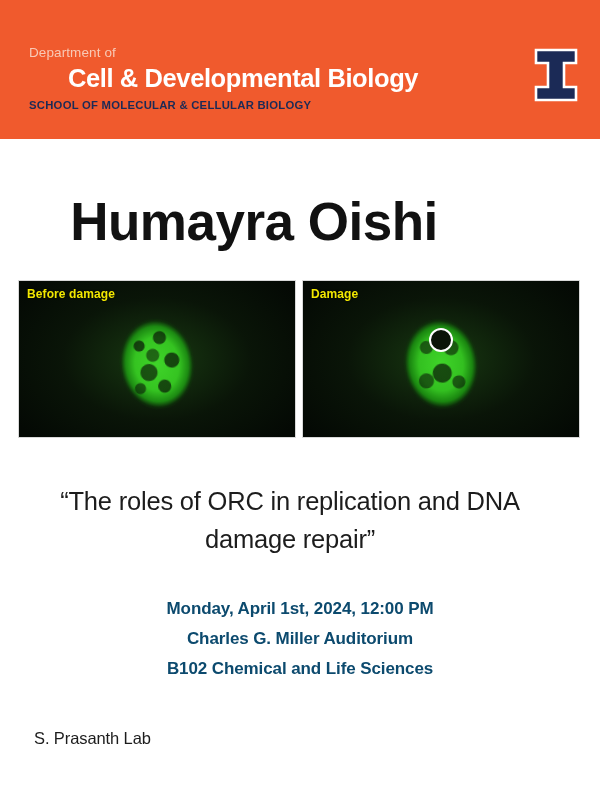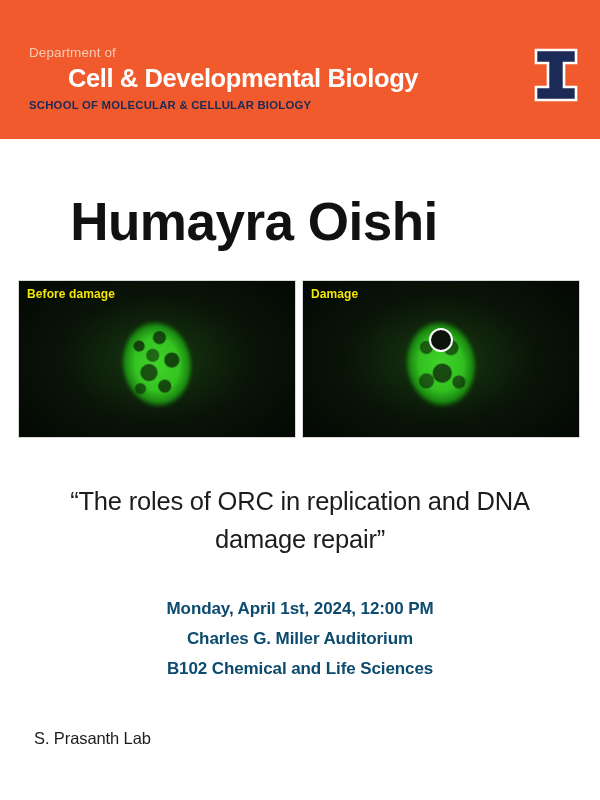--- a/index.html
+++ b/index.html
@@ -145,21 +145,21 @@
     font-weight:bold;
     color:#F2E800;
     letter-spacing:0.1px;
     text-shadow:0 0 2px rgba(0,0,0,0.9);
     z-index:5;
   }
 
   
   .talk-title {
     position:absolute;
-    left:30px; top:482px;
+    left:20px; top:482px;
     width:540px;
     text-align:center;
     font-size:25.5px;
     font-weight:400;
     color:#1C1C1C;
     line-height:38px;
     letter-spacing:-0.2px;
   }
 
   

